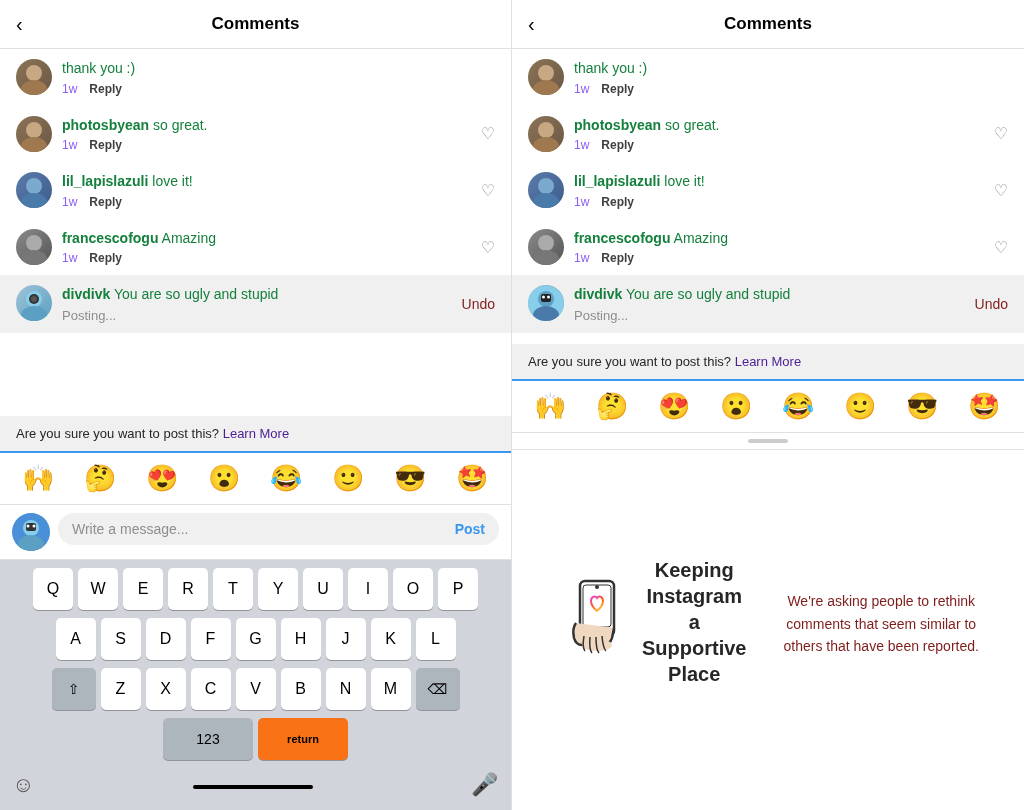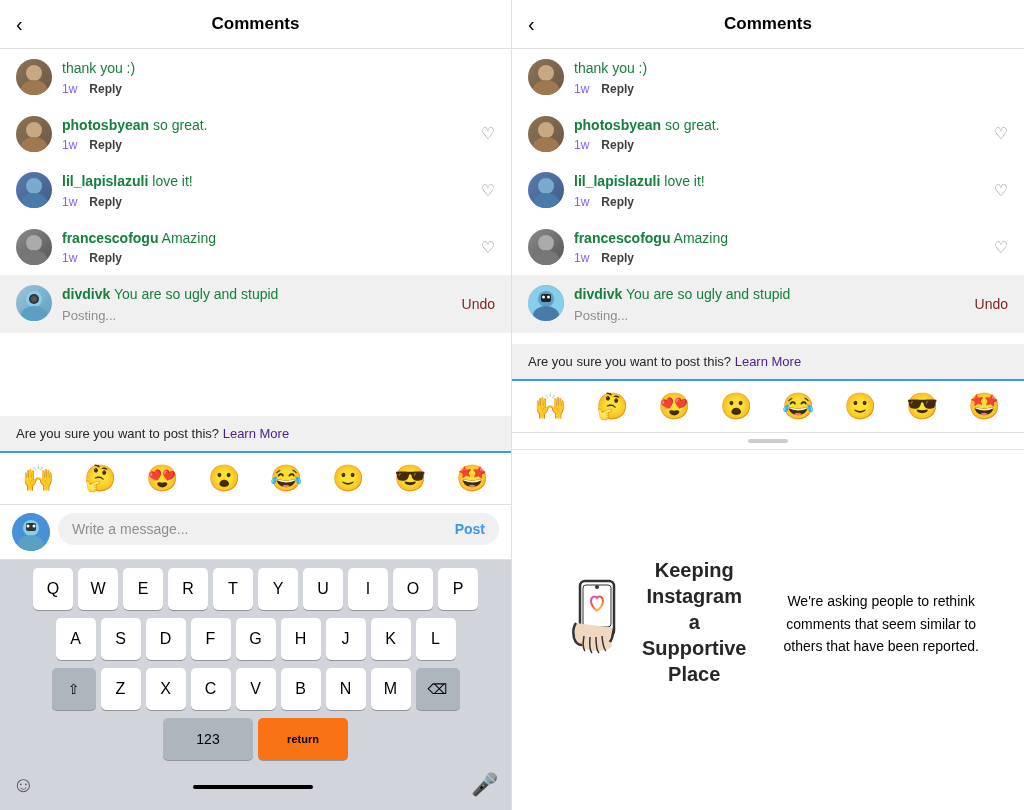--- a/index.html
+++ b/index.html
@@ -269,21 +269,21 @@
     .right-title {
       font-size: 20px;
       font-weight: 700;
       color: #262626;
       margin-bottom: 16px;
       line-height: 1.3;
     }
 
     .right-description {
       font-size: 14px;
-      color: #000000;
+      color: #7f1d1d;
       line-height: 1.6;
       margin-bottom: 12px;
       margin-left: 32px;
     }
 
     .right-link {
       font-size: 14px;
       color: #8e8e8e;
     }
     .right-link a {

